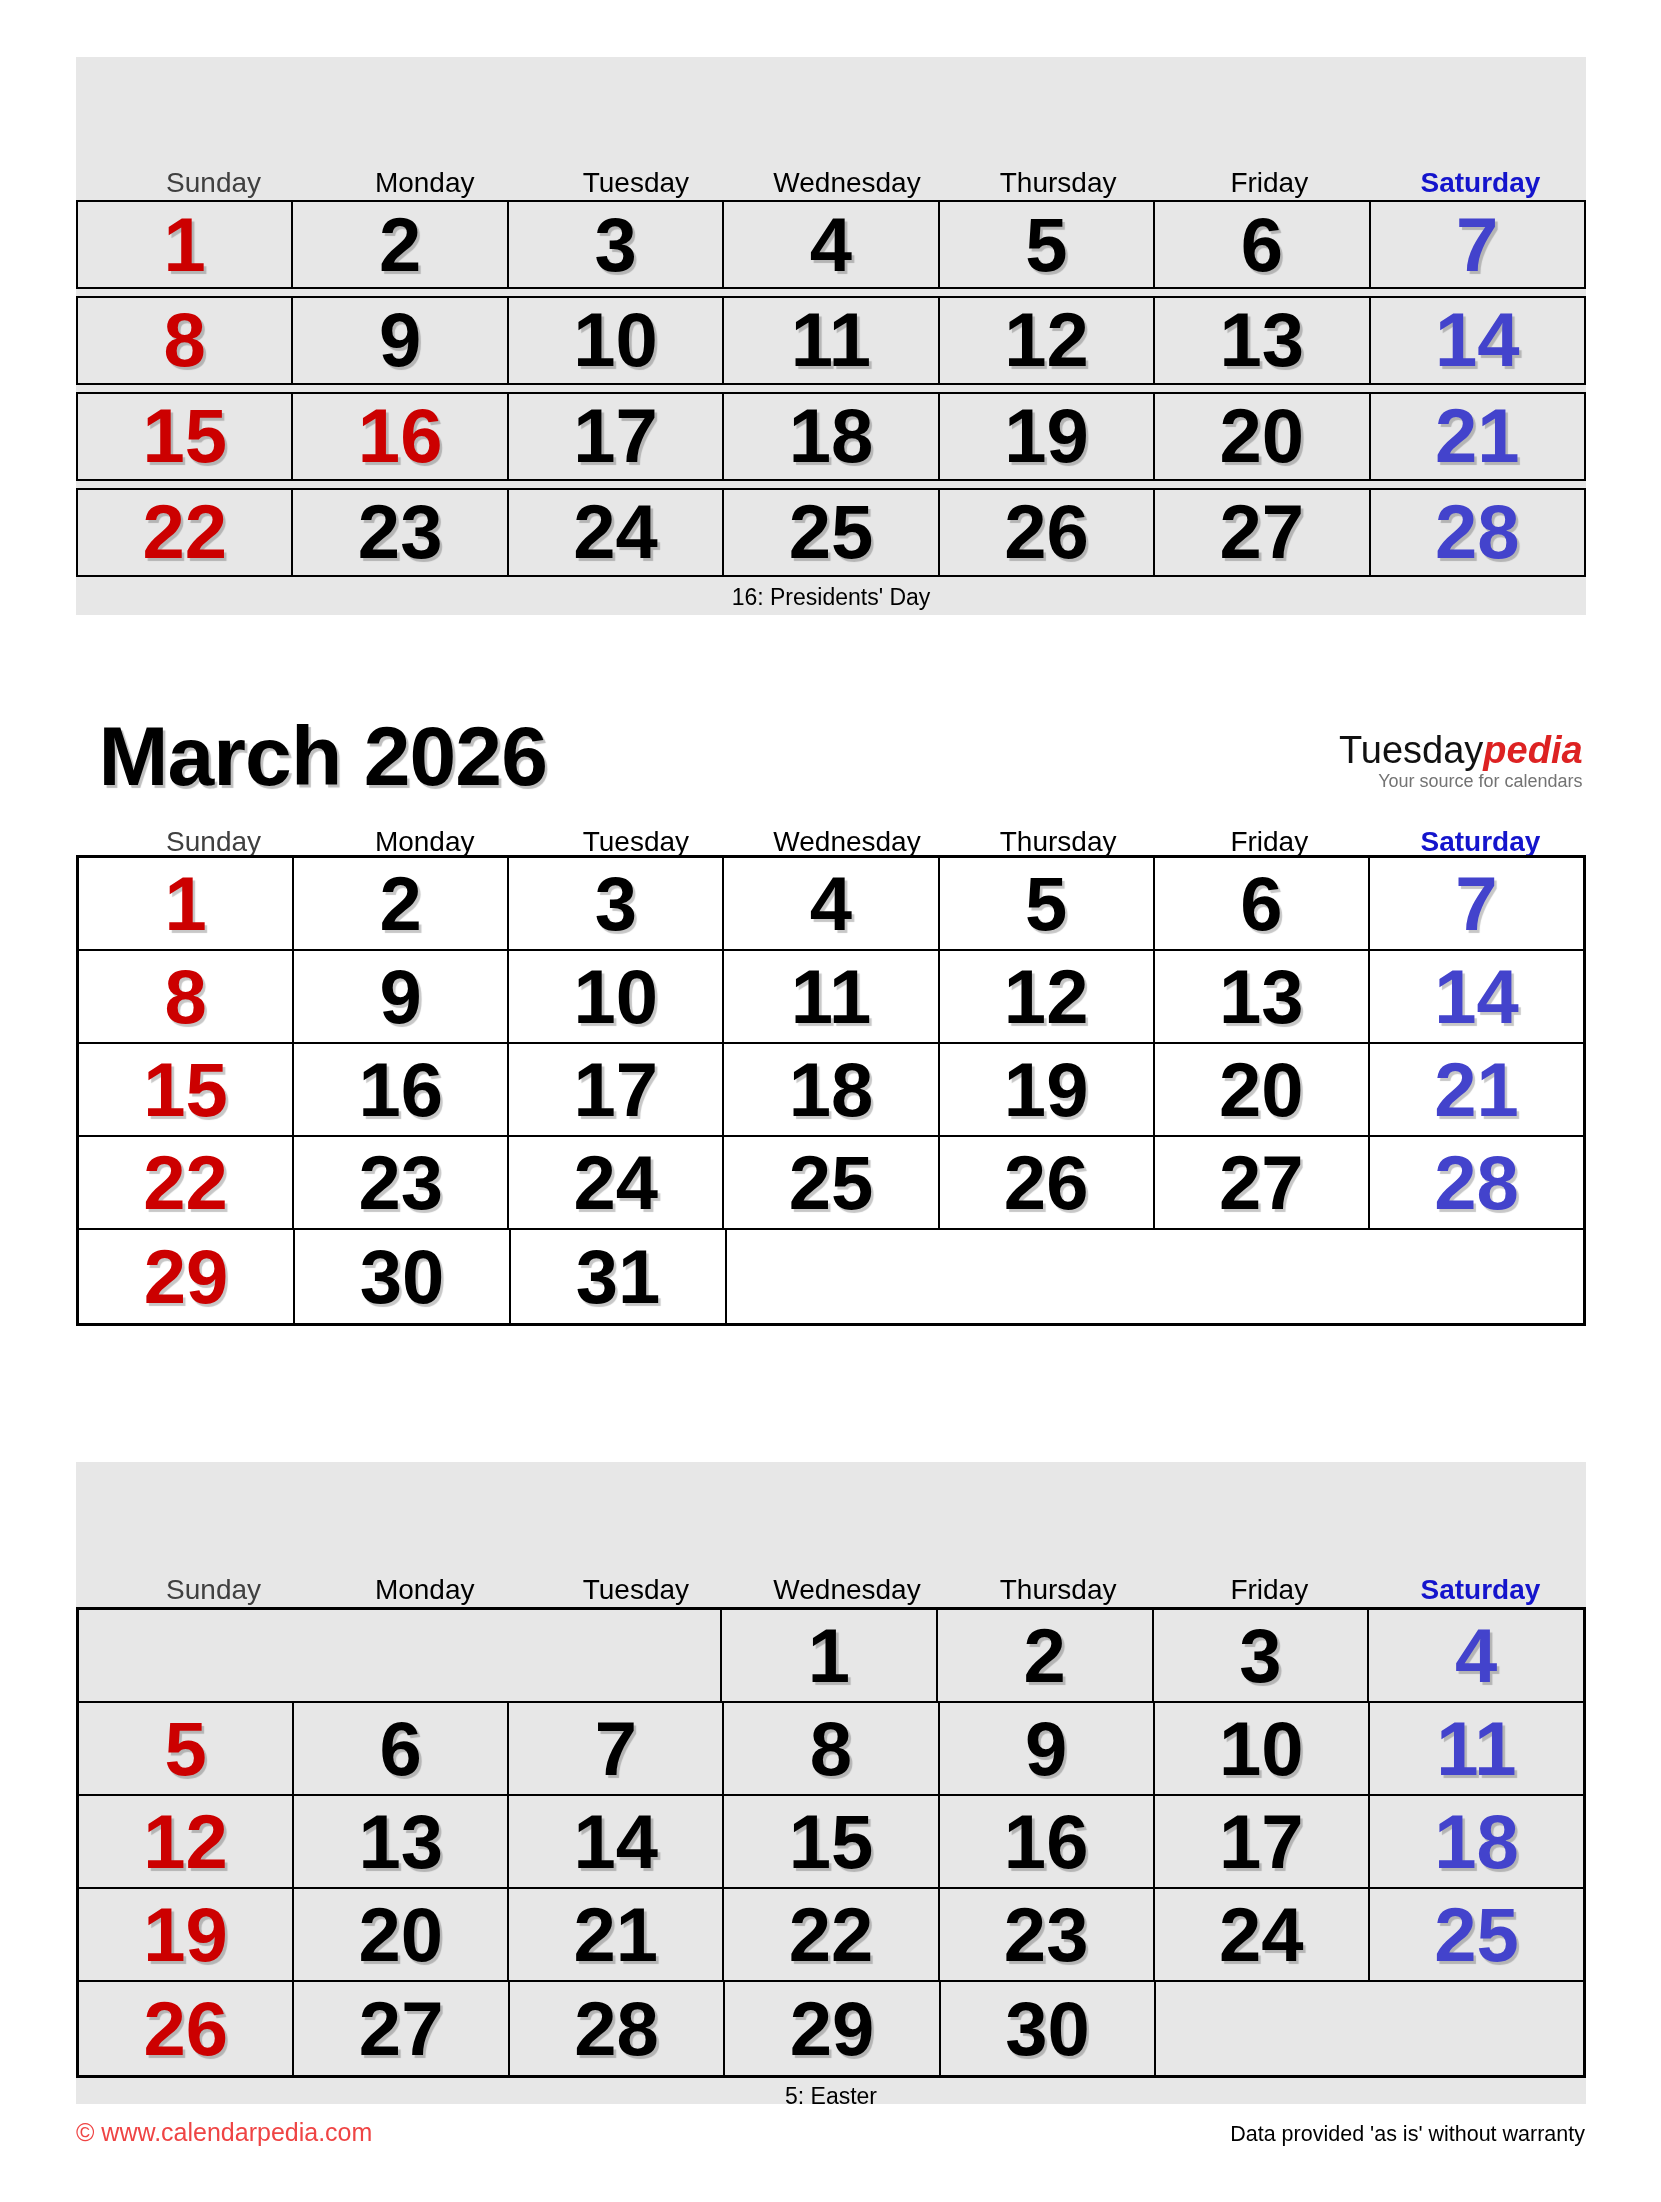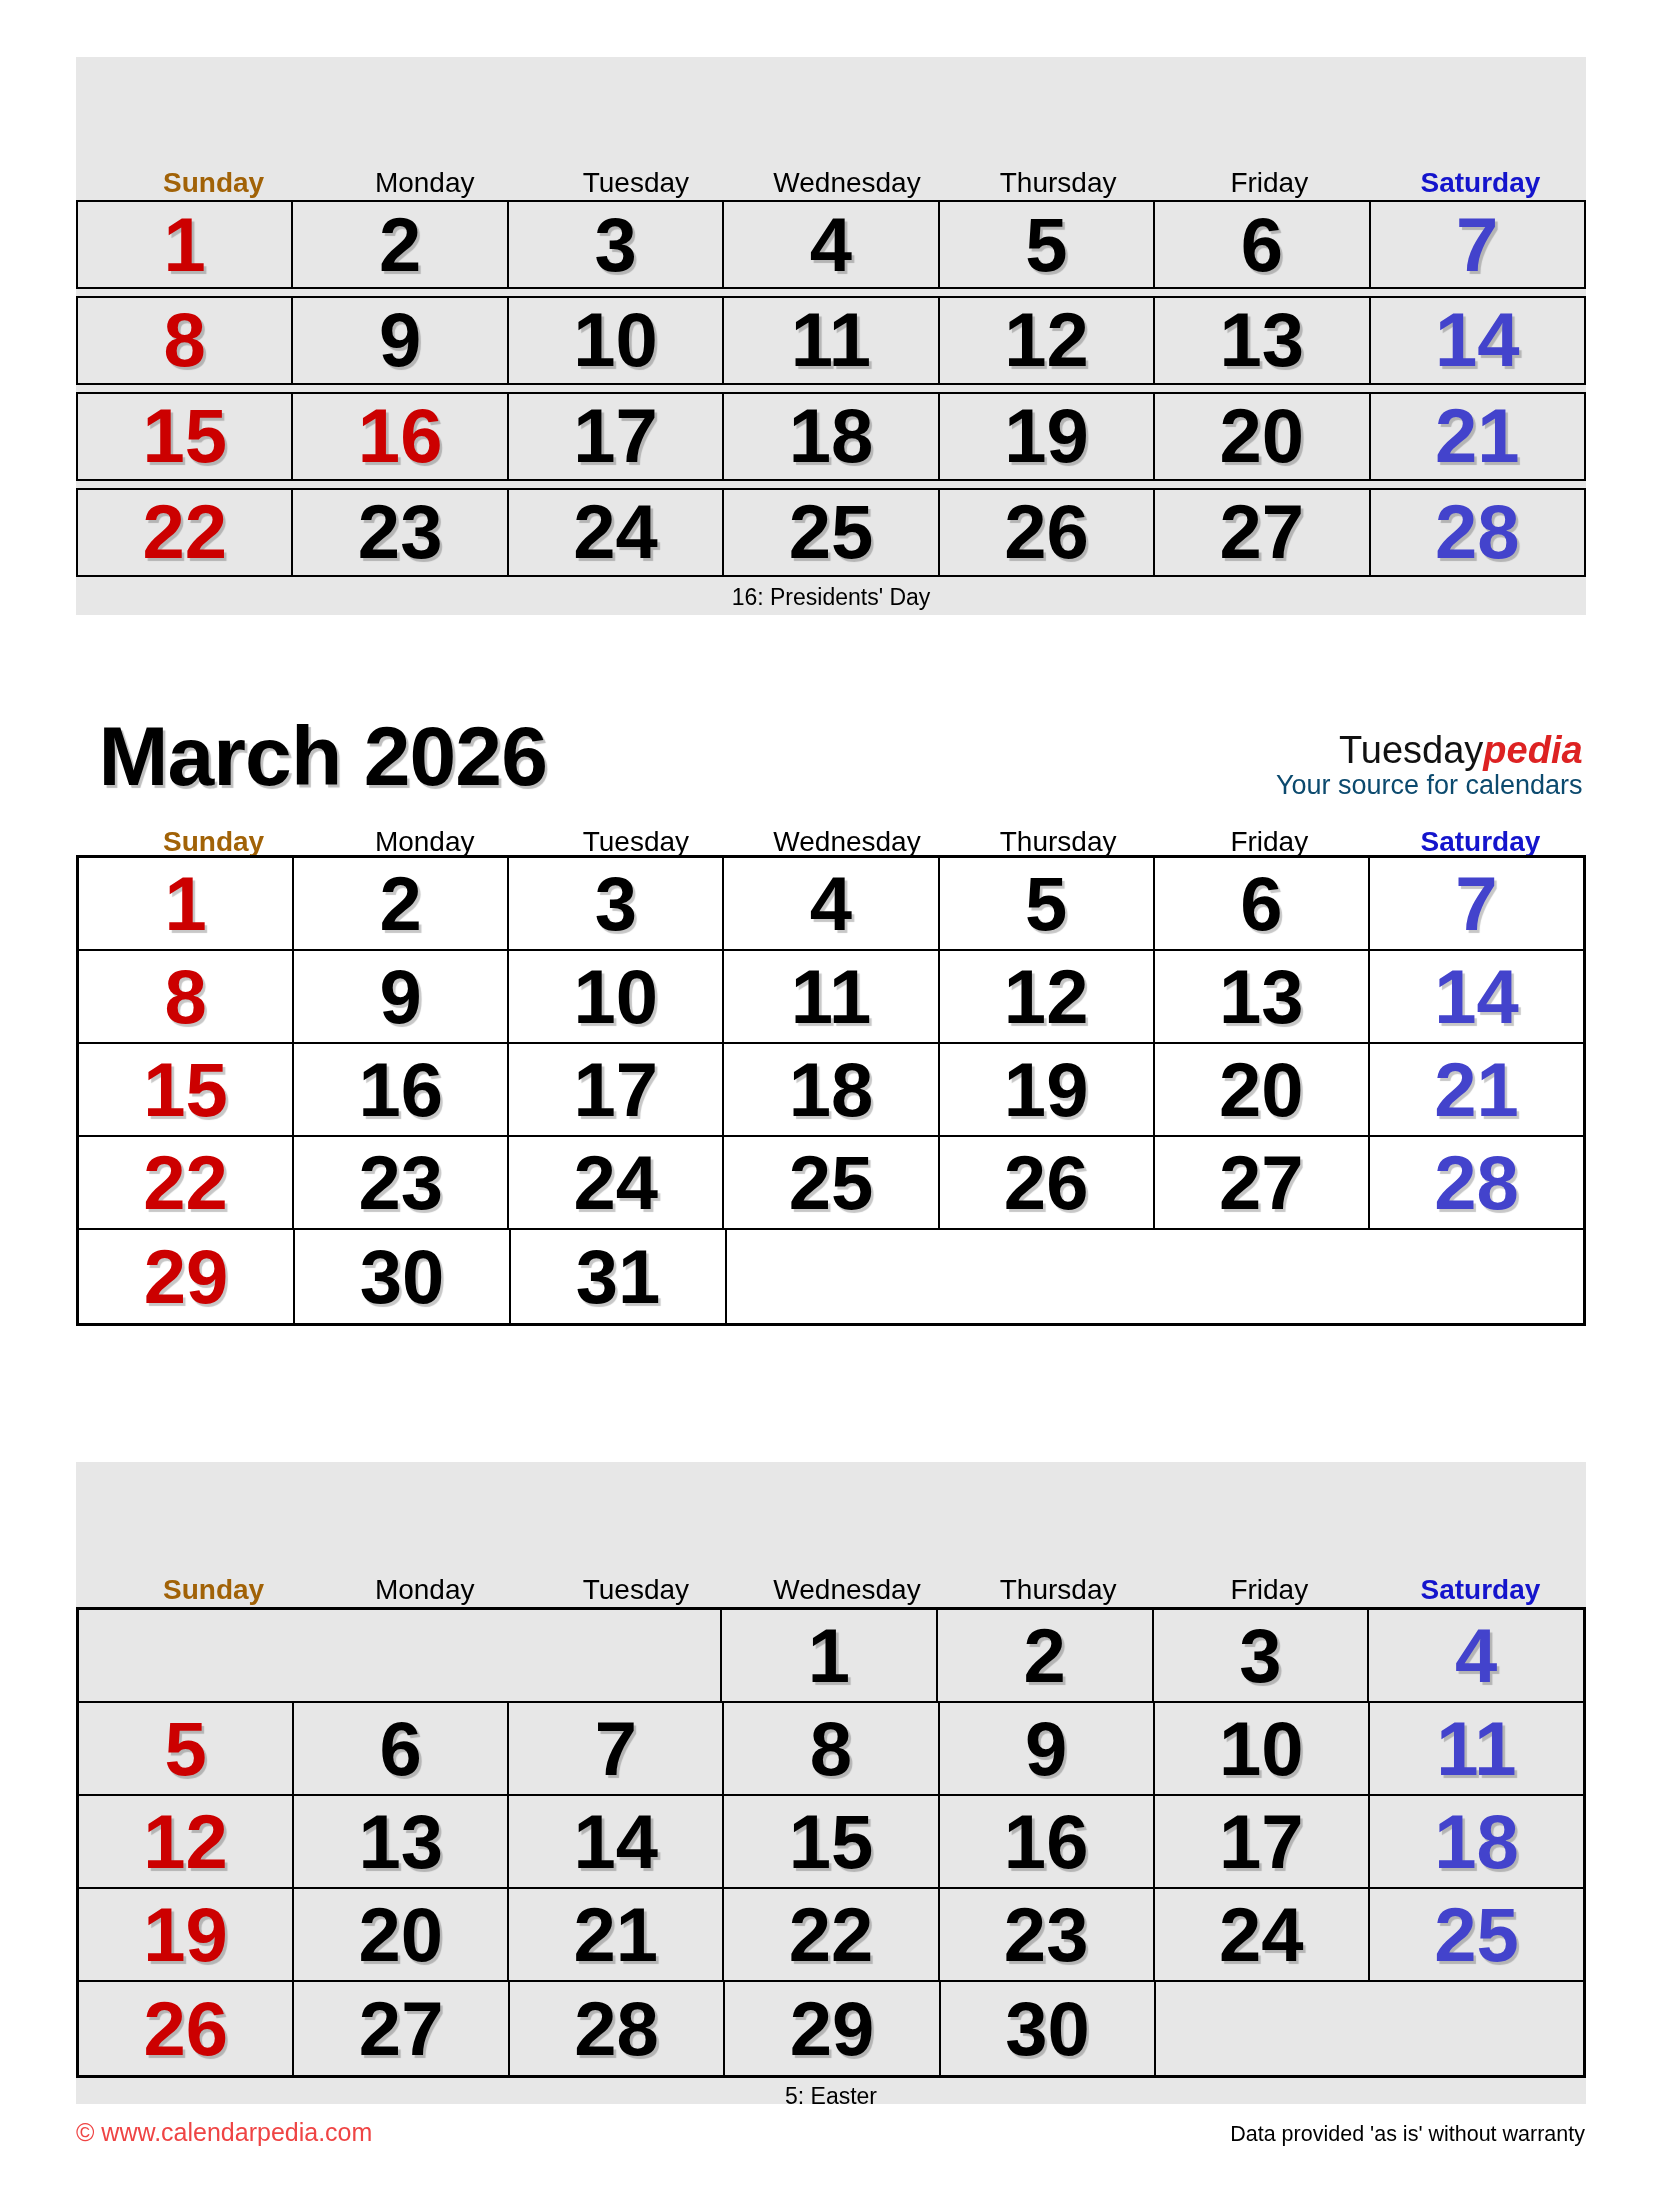--- a/index.html
+++ b/index.html
@@ -21,21 +21,21 @@
   }
   #feb .title { margin:15.5px 0 0 22.4px; }
   #mar .title { margin:1.7px 0 0 22.4px; }
   #apr .title { margin:6.9px 0 0 22.4px; }
 
   .days { position:absolute; left:0; right:0; display:flex; }
   #feb .days { top:110px; }
   #mar .days { top:114px; }
   #apr .days { top:112px; }
   .days span { flex:1 1 0; text-align:center; font-size:28px; color:#000; }
-  .days .d-sun { color:#a16207; font-weight:bold;padding-left:32px; }
+  .days .d-sun { color:#404040; font-weight:normal;padding-left:32px; }
   .days .d-sat { color:#1414cc; font-weight:bold; }
 
   .grid { position:absolute; left:0; right:0; }
   #feb .grid { top:143px; }
   #mar .grid { top:143px; border:3.4px solid #000; }
   #apr .grid { top:145px; border:3.4px solid #000; }
 
   .row { display:flex; box-sizing:border-box; }
   #feb .row { height:89px; border:2.6px solid #000; margin-bottom:6.9px; }
   #feb .row:last-child { margin-bottom:0; }
@@ -57,21 +57,21 @@
   .footnote {
     position:absolute; left:0; right:0; text-align:center;
     font-size:23px; color:#000;
   }
   #feb .footnote { top:527px; }
   #apr .footnote { top:621px; }
 
   .logo { position:absolute; top:19px; right:3.4px; text-align:right; line-height:1; }
   .logo-main { font-size:38px; color:#111; white-space:nowrap; }
   .logo-red { color:#dd2222; font-weight:bold; font-style:italic; }
-  .logo-tag { font-size:27px; color:#0c4a6e; margin-top:3.4px; white-space:nowrap; }
+  .logo-tag { font-size:18px; color:#737373; margin-top:3.4px; white-space:nowrap; }
 
   .footer-left  { position:absolute; left:76px;  top:2118px; font-size:25px; color:#ef4444; }
   .footer-right { position:absolute; right:76px; top:2122px; font-size:21.5px; color:#000; }
 </style>
 </head>
 <body>
 
 <section class="month" id="feb">
   <div class="days">
       <span class="d-sun">Sunday</span>

